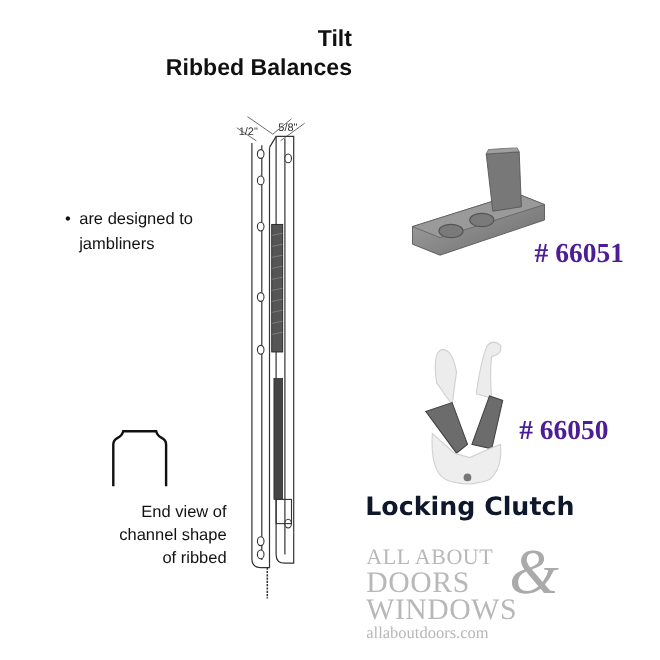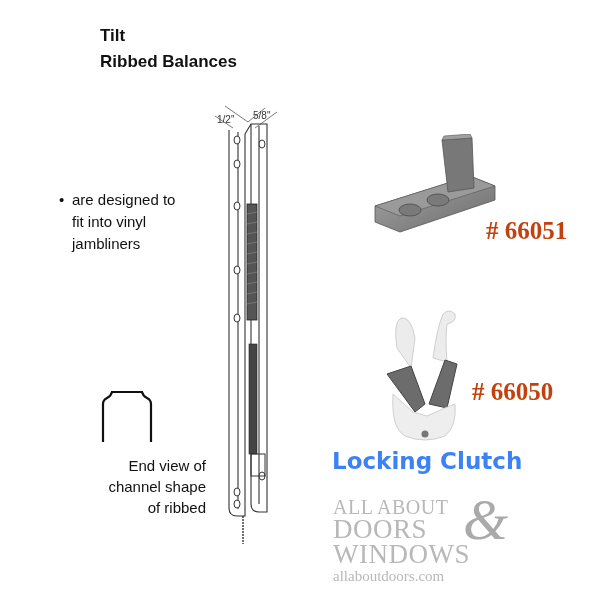--- a/index.html
+++ b/index.html
@@ -1,23 +1,23 @@
 <!DOCTYPE html>
 <html><head>
 <meta charset="utf-8">
 <style>
   html, body { margin: 0; padding: 0; }
   body { width: 600px; height: 600px; background: #ffffff; position: relative; overflow: hidden; font-family: "Liberation Sans", sans-serif; color: #111; }
   .abs { position: absolute; }
-  .title { left: 100px; width: 220px; text-align: left; font-weight: bold; font-size: 17px; line-height: 24px; }
+  .title { left: 100px; width: 220px; text-align: right; font-weight: bold; font-size: 21px; line-height: 24px; }
   .bullet { left: 72px; top: 189px; width: 150px; font-size: 15px; line-height: 22px; }
   .bullet .dot { position: absolute; left: -13px; top: 0; }
   .endview-text { left: 66px; top: 455px; width: 140px; text-align: right; font-size: 15px; line-height: 21px; }
-  .partnum { font-family: "Liberation Serif", serif; font-weight: bold; font-size: 25px; color: #c2410c; }
-  .clutch-label { left: 332px; top: 448px; font-family: "DejaVu Sans", sans-serif; font-weight: bold; font-size: 23px; color: #3b82f6; }
+  .partnum { font-family: "Liberation Serif", serif; font-weight: bold; font-size: 25px; color: #4c1d95; }
+  .clutch-label { left: 332px; top: 448px; font-family: "DejaVu Sans", sans-serif; font-weight: bold; font-size: 23px; color: #0f172a; }
   .logo { left: 333px; top: 497px; width: 170px; text-align: left; color: #b8b8b8; font-family: "Liberation Serif", serif; font-weight: normal; }
   .logo .l1 { font-size: 20px; line-height: 20px; letter-spacing: 0.5px; }
   .logo .l2, .logo .l3 { font-size: 27px; line-height: 25px; letter-spacing: 0.5px; }
   .logo .l4 { font-size: 15px; line-height: 18px; }
   .logo .amp { position: absolute; left: 130px; top: -6px; font-size: 58px; line-height: 58px; color: #aaaaaa; font-style: italic; }
 </style>
 </head>
 <body>
 
 <div class="abs title" style="top:24px;">Tilt</div>
@@ -70,21 +70,20 @@
 
   <rect x="34" y="240" width="8" height="110" fill="#444" stroke="#222" stroke-width="0.6"></rect>
   <rect x="36" y="350" width="14" height="22" fill="none" stroke="#333" stroke-width="1"></rect>
 
   <line x1="28" y1="412" x2="28" y2="440" stroke="#333" stroke-width="1.4" stroke-dasharray="2 1"></line>
 </svg>
 
 <div class="abs bullet">
   <span class="dot">•</span>
   <div>are designed to</div>
-  <div>fit into vinyl</div>
   <div>jambliners</div>
 </div>
 
 <svg class="abs" style="left:100px; top:390px;" width="60" height="54" viewBox="0 0 60 54">
   <path d="M3 52 L3 14 Q3 10 7 8 Q11 6 12 2 L42 2 Q43 6 47 8 Q51 10 51 14 L51 52" fill="none" stroke="#111" stroke-width="2.2"></path>
 </svg>
 
 <div class="abs endview-text">
   <div>End view of</div>
   <div>channel shape</div>

